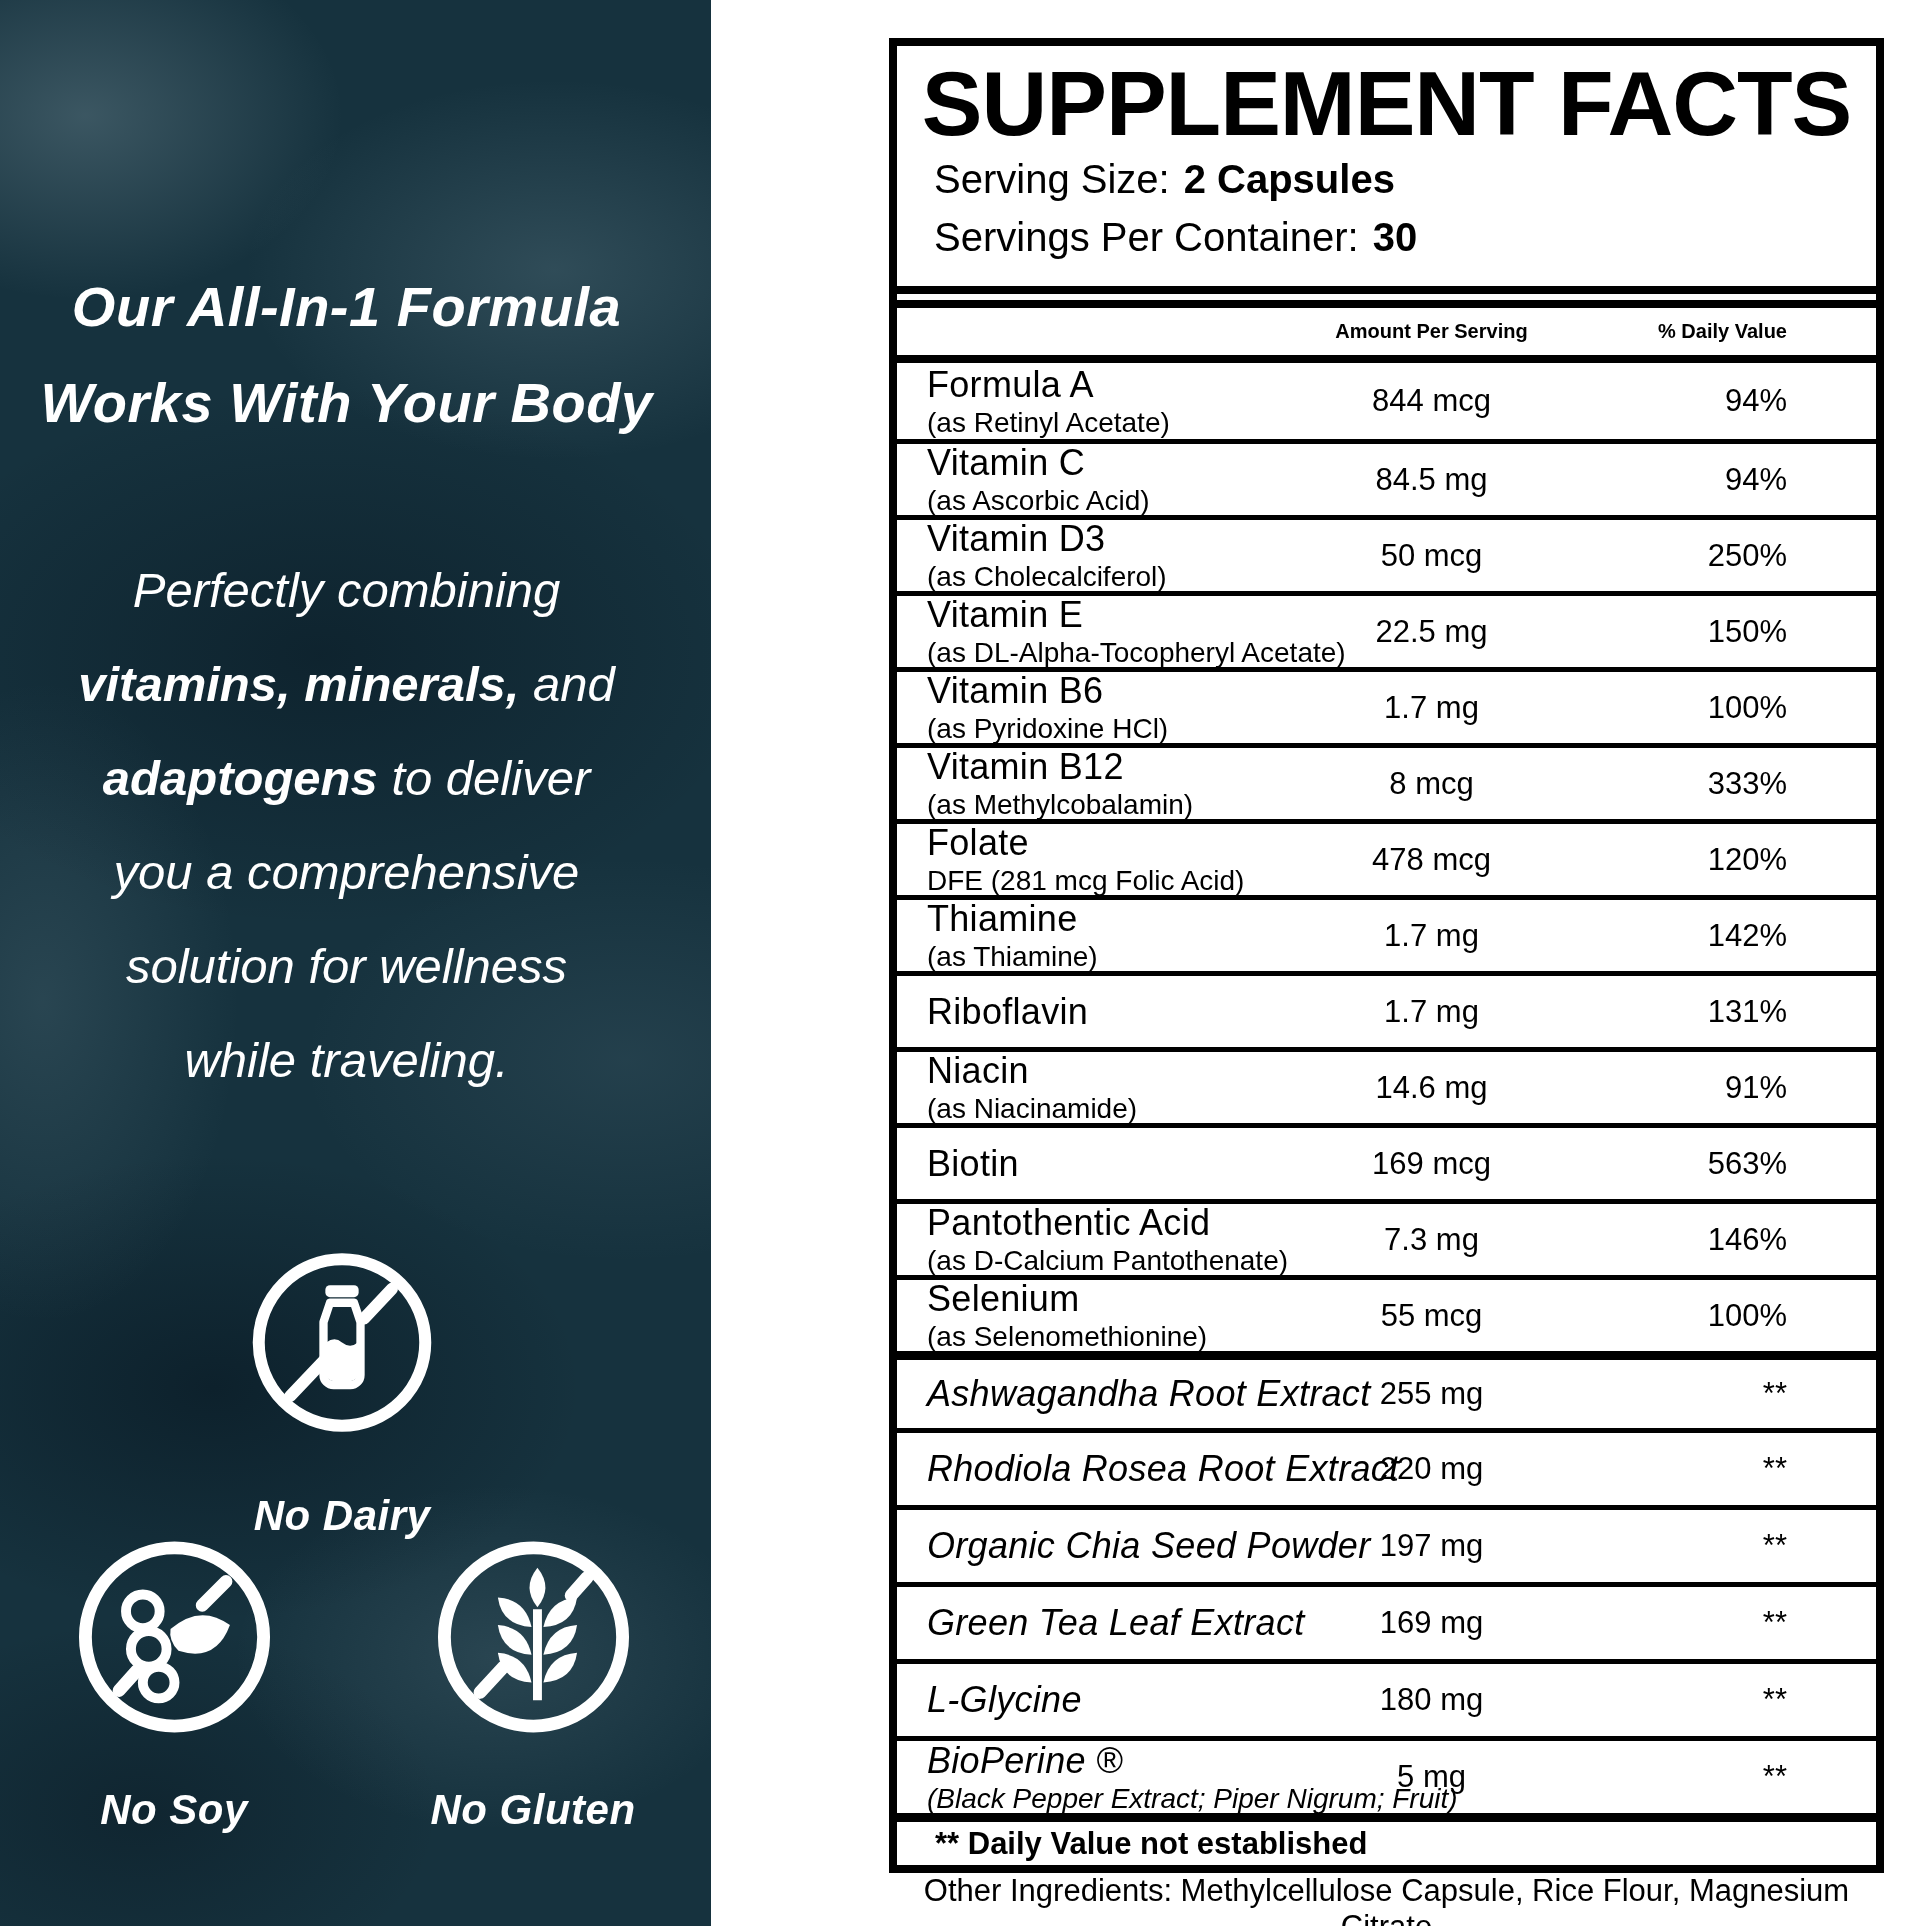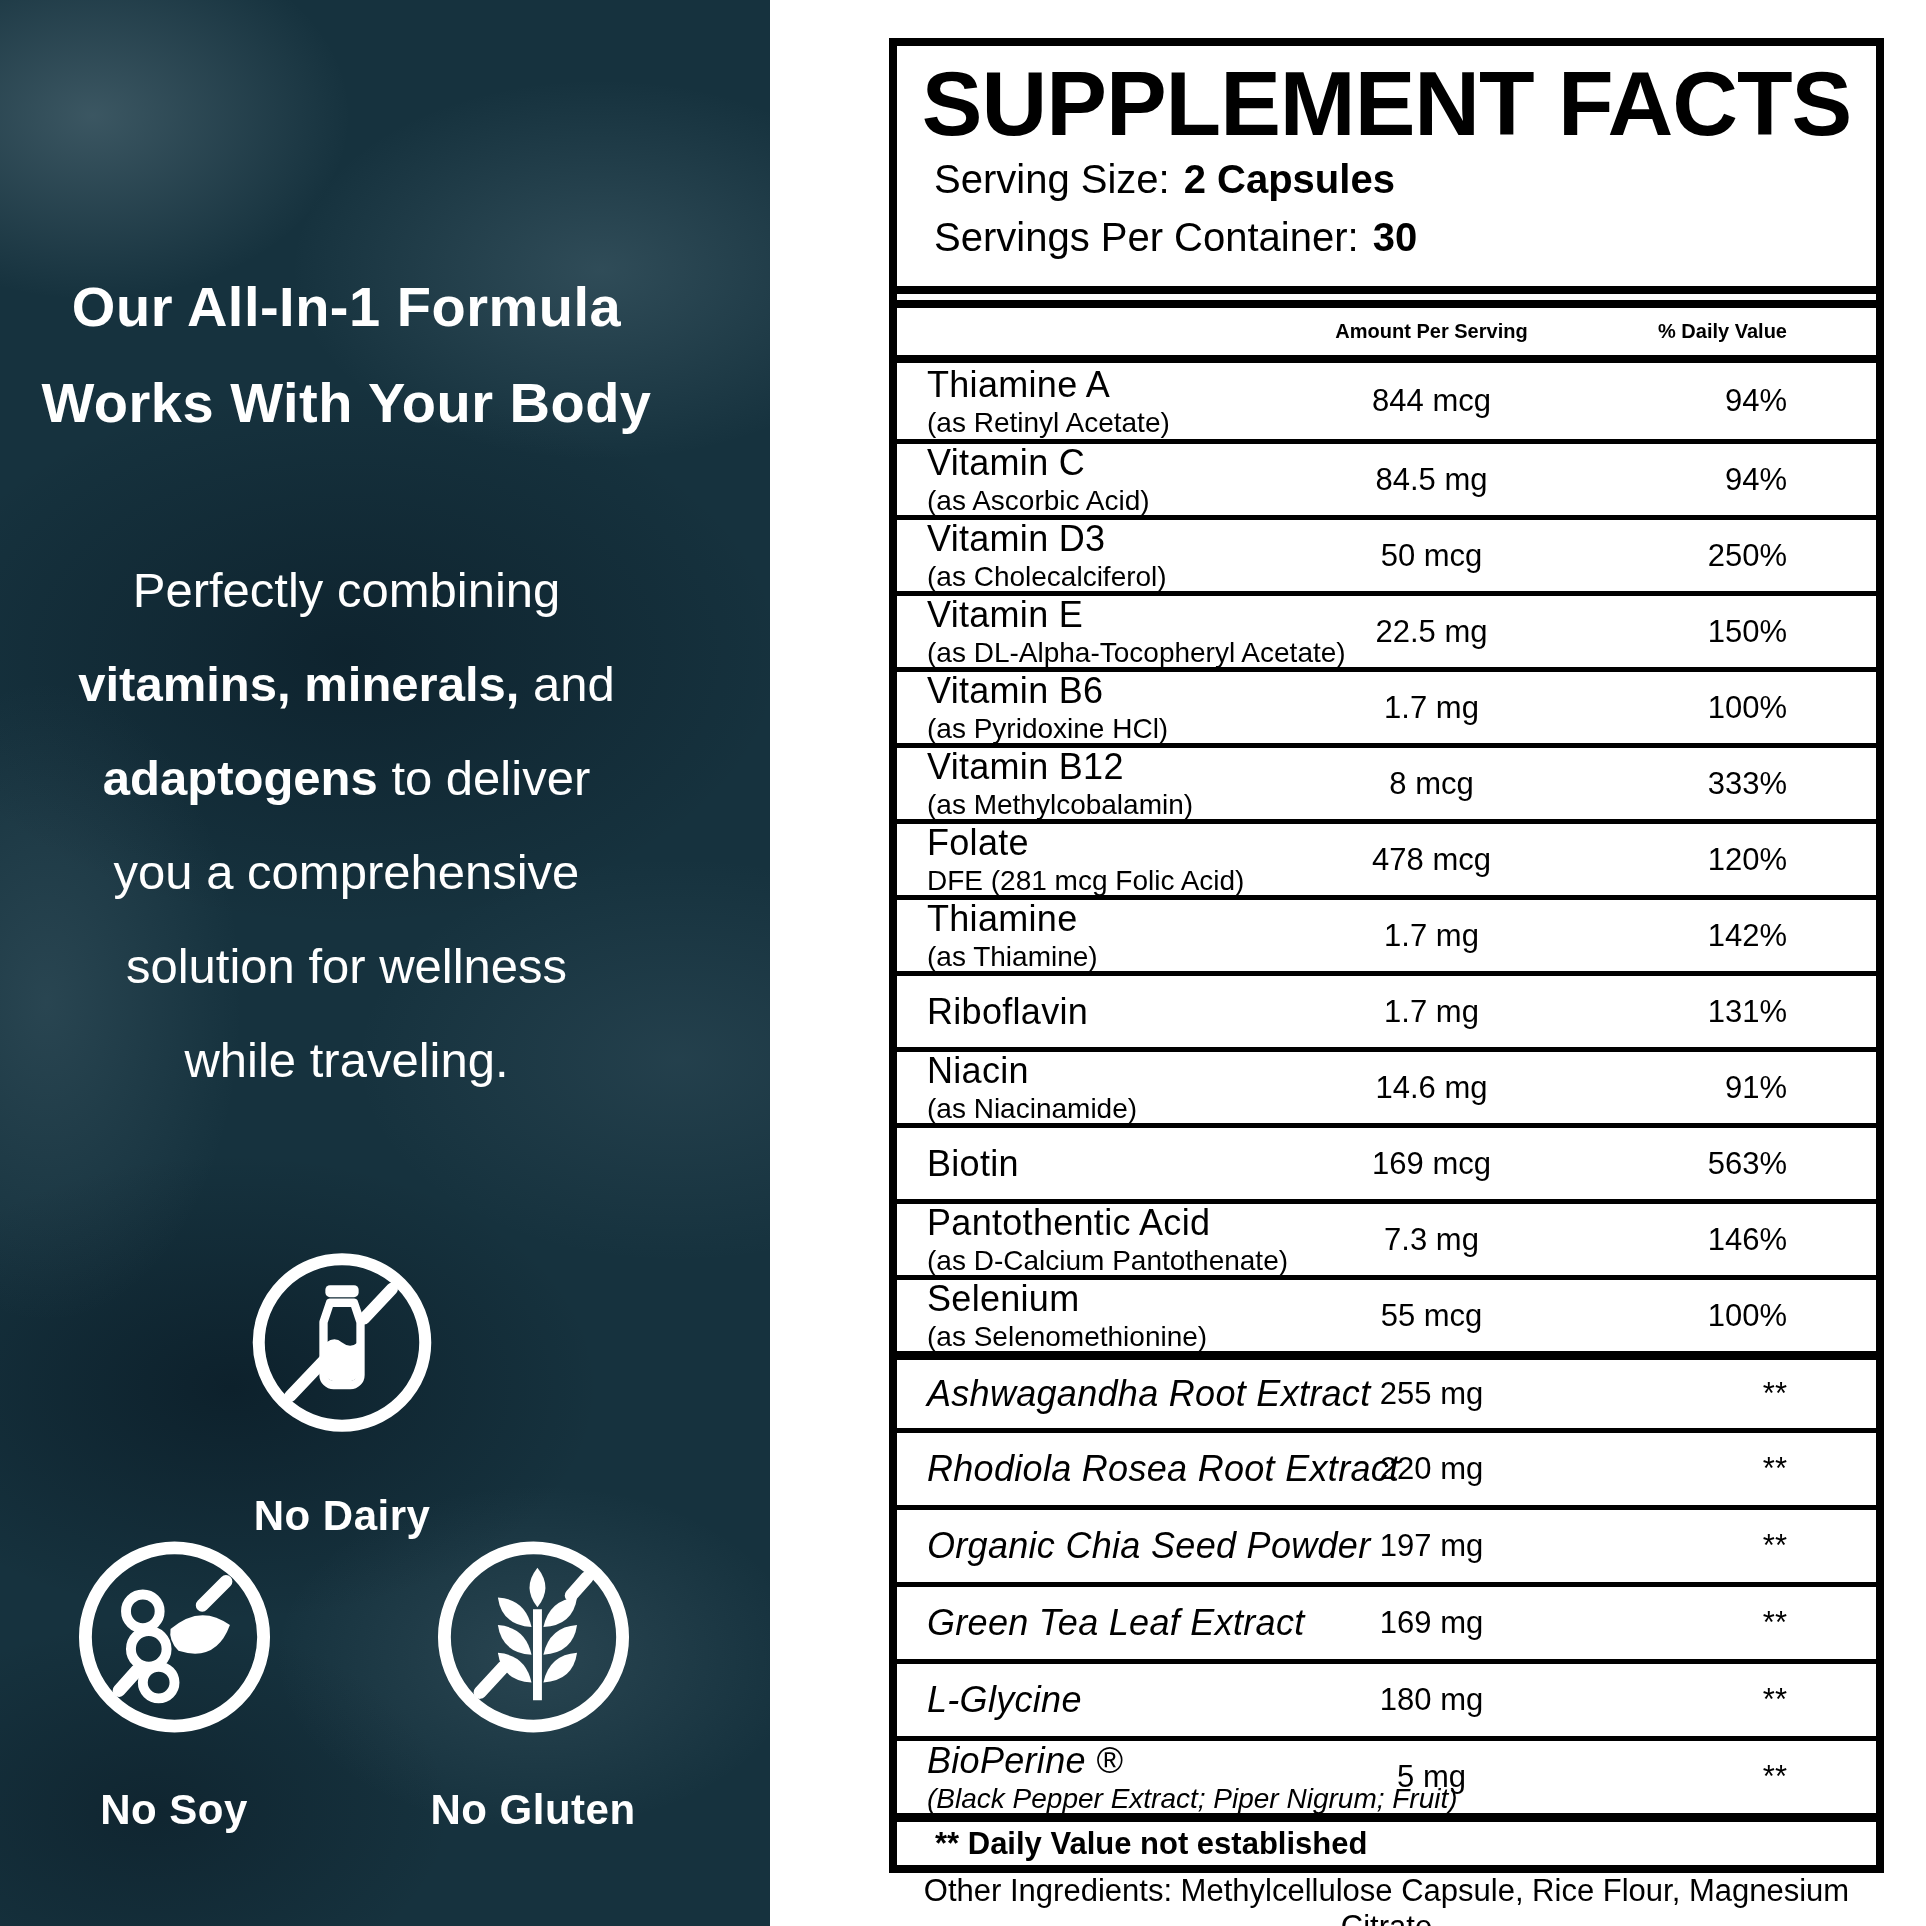--- a/index.html
+++ b/index.html
@@ -1,31 +1,31 @@
 <!DOCTYPE html>
 <html><head>
 <meta charset="utf-8">
 <style>
   html,body{margin:0;padding:0;background:#ffffff;}
   .canvas{position:relative;width:1927px;height:1927px;overflow:hidden;
           font-family:"Liberation Sans", sans-serif;background:#ffffff;}
 
   
-  .ocean{position:absolute;left:0;top:0;width:770px;height:1927px;overflow:hidden;
+  .ocean{position:absolute;left:0;top:0;width:711px;height:1927px;overflow:hidden;
     background-color:#16323e;
     background-image:
       radial-gradient(ellipse 416px 297px at 12% 6%, rgba(170,195,205,0.25), transparent 62%),
       radial-gradient(ellipse 515px 317px at 78% 14%, rgba(150,180,192,0.20), transparent 60%),
       radial-gradient(ellipse 673px 416px at 45% 34%, rgba(5,18,28,0.45), transparent 65%),
       radial-gradient(ellipse 327px 535px at 6% 52%, rgba(140,170,182,0.16), transparent 60%),
       radial-gradient(ellipse 535px 337px at 88% 55%, rgba(120,150,165,0.14), transparent 60%),
       radial-gradient(ellipse 594px 376px at 30% 72%, rgba(4,16,26,0.50), transparent 62%),
       radial-gradient(ellipse 455px 297px at 70% 86%, rgba(150,178,190,0.15), transparent 58%),
       radial-gradient(ellipse 495px 317px at 20% 94%, rgba(8,22,32,0.45), transparent 60%);
-    color:#ffffff;}
+    color:#ffffff;font-style:italic;}
   .headline{position:absolute;left:0;top:259px;width:693px;text-align:center;
     font-size:56px;font-weight:700;line-height:96px;letter-spacing:0.5px;}
   .para{position:absolute;left:0;top:543px;width:693px;text-align:center;
     font-size:49px;font-weight:400;line-height:94px;}
   .para .b{font-weight:700;}
 
   .badge{position:absolute;transform:translateX(-50%);text-align:center;}
   .badge svg{display:block;margin:0 auto;}
   .badge-label{font-weight:700;font-size:42px;color:#ffffff;letter-spacing:0.5px;}
   .badge-dairy{left:342px;top:1250px;width:317px;}
@@ -141,21 +141,21 @@
       </div>
       <div class="double-rule"></div>
       <div class="colheader">
         <div class="cell-name"></div>
         <div class="cell-amount">Amount Per Serving</div>
         <div class="cell-dv">% Daily Value</div>
       </div>
       <div class="rows">
           <div class="row">
             <div class="cell-name">
-              <div class="name">Thiamine A</div>
+              <div class="name">Formula A</div>
               <div class="sub">(as Retinyl Acetate)</div>
             </div>
             <div class="cell-amount">844 mcg</div>
             <div class="cell-dv">94%</div>
           </div>
           <div class="row">
             <div class="cell-name">
               <div class="name">Vitamin C</div>
               <div class="sub">(as Ascorbic Acid)</div>
             </div>

